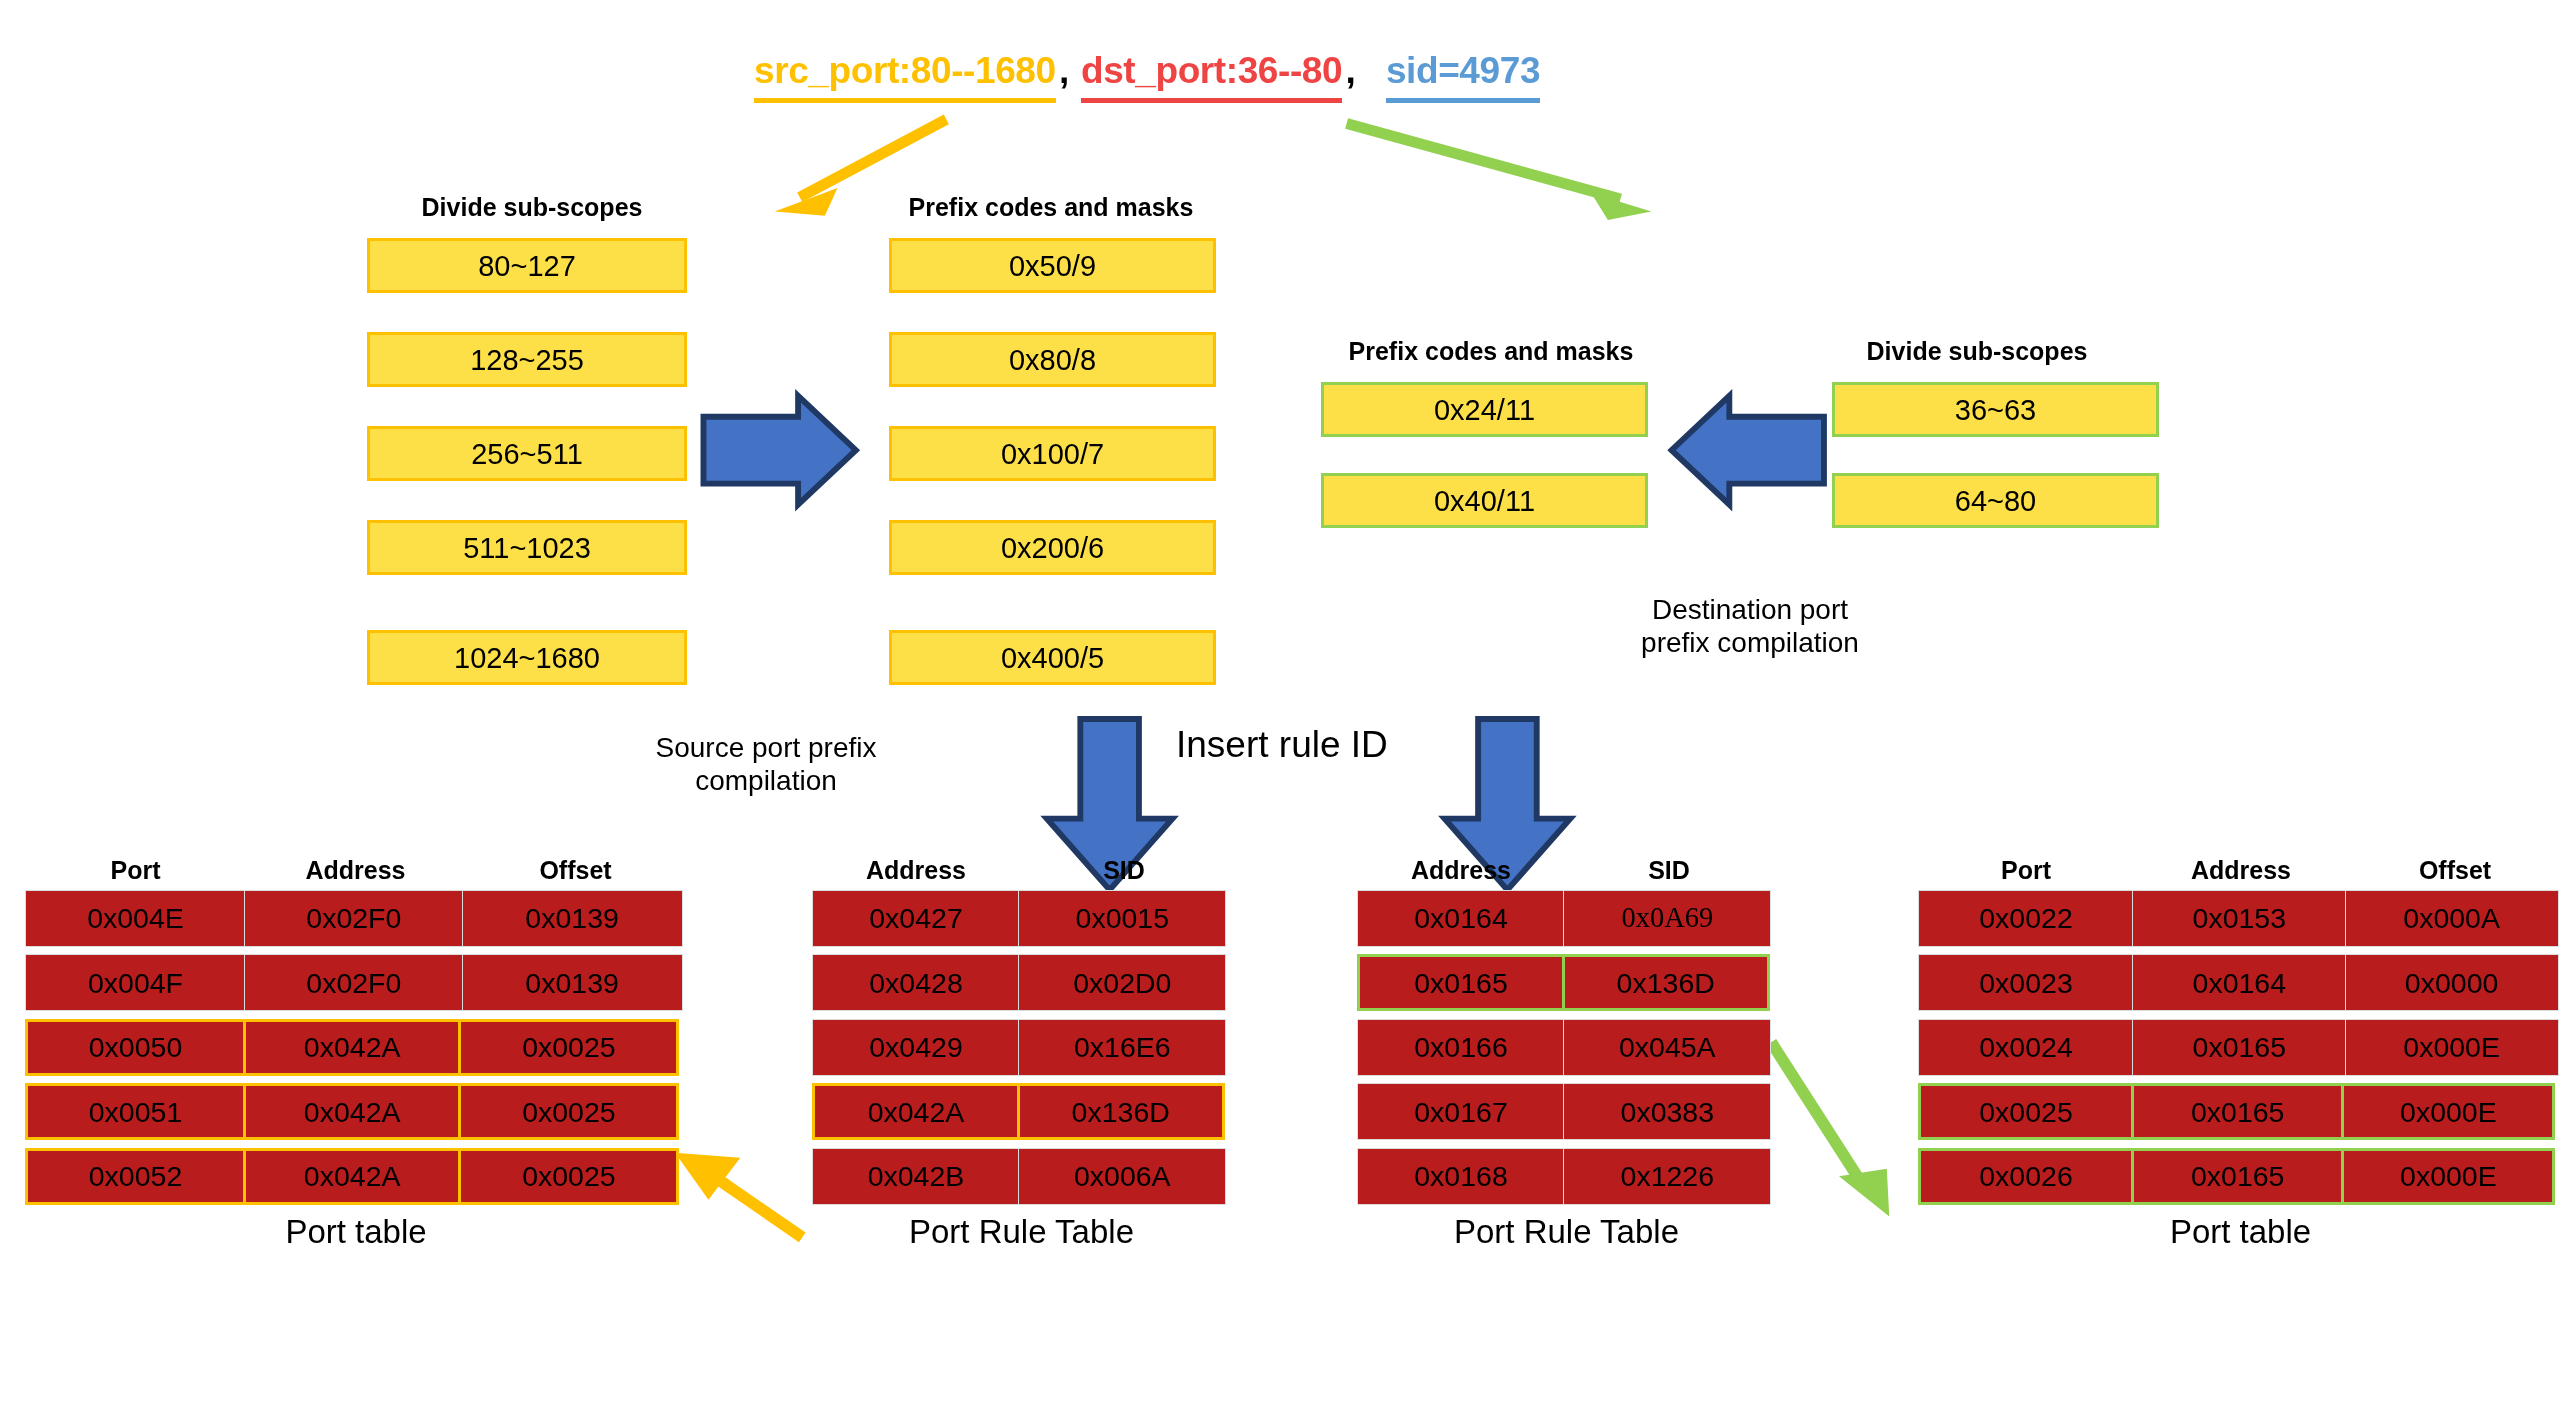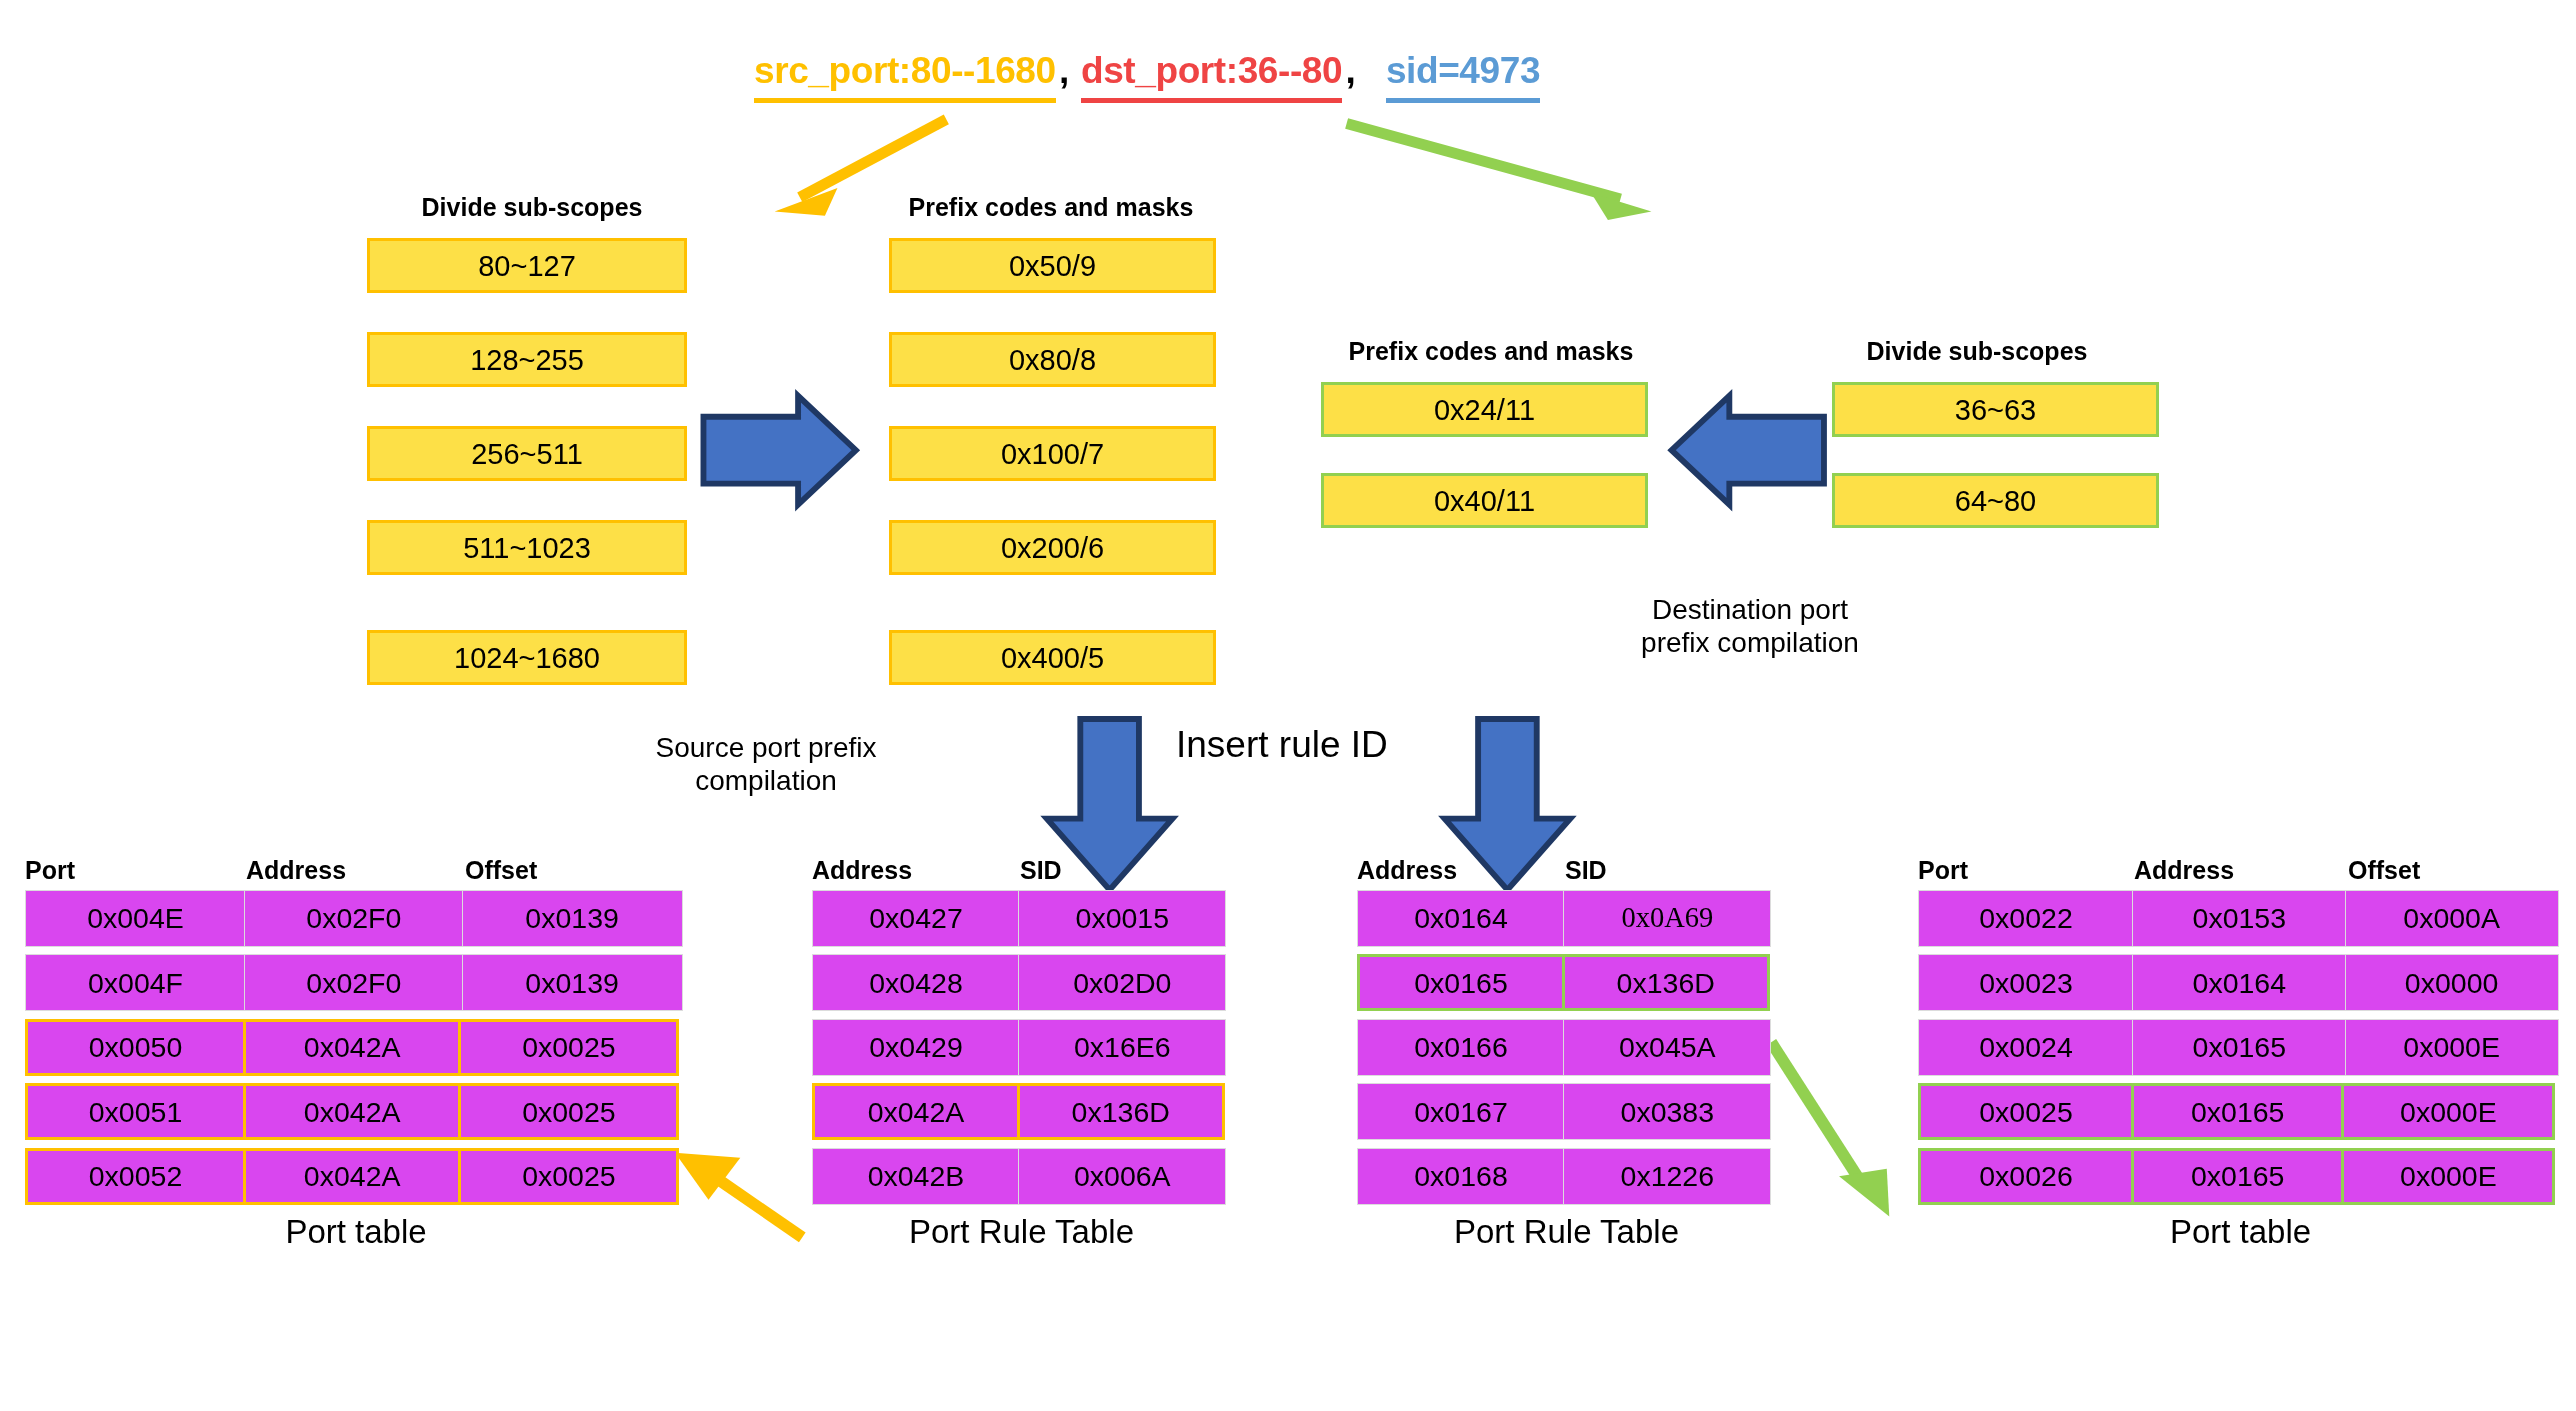--- a/index.html
+++ b/index.html
@@ -91,31 +91,31 @@
   
   .tbl { position: absolute; }
   .tbl-headrow {
     display: flex;
     font-weight: bold;
     font-size: 25px;
     line-height: 28.5px;
     margin-bottom: 5px;
   }
   .tbl-headrow > span {
-    text-align: left;
+    text-align: center;
     white-space: nowrap;
   }
   .tbl-row {
     display: flex;
     margin-bottom: 7.5px;
   }
   .tbl-cell {
     box-sizing: border-box;
     border: 1.7px solid #dcdcdc;
-    background: #d946ef;
+    background: #b91c1c;
     height: 57px;
     display: flex;
     align-items: center;
     justify-content: center;
     font-size: 28.5px;
     line-height: 30px;
     color: #000;
     white-space: nowrap;
     margin-right: -1.7px;
   }

